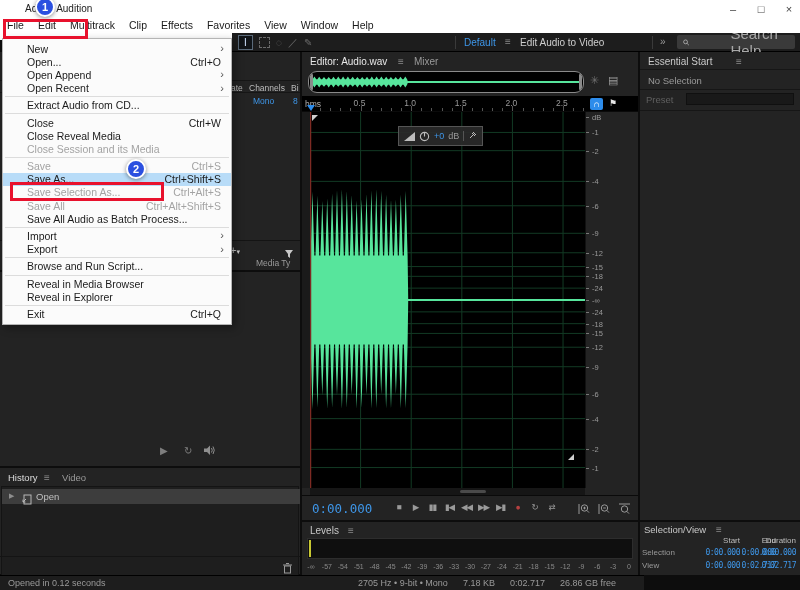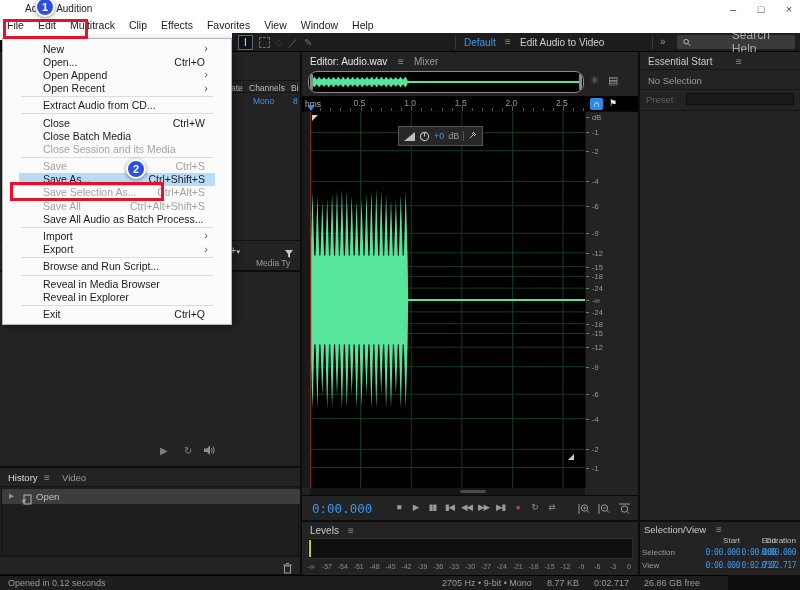--- a/index.html
+++ b/index.html
@@ -26,21 +26,21 @@
   .tool-marquee{width:11px;height:11px;border:1px dashed #6a6a6a;}
   .tool-ghost{color:#6a6a6a;font-size:10px;}
   .ws-divider{position:absolute;left:223px;top:3px;width:1px;height:13px;background:#3a3a3a;}
   .ws-sel{position:absolute;left:232px;top:4px;font-size:10px;color:#3e96e8;}
   .ws-menu{position:absolute;left:273px;top:3px;font-size:10px;color:#808080;}
   .ws-other{position:absolute;left:288px;top:4px;font-size:10px;color:#cfcfcf;}
   .ovf-divider{position:absolute;left:420px;top:3px;width:1px;height:13px;background:#3a3a3a;}
   .overflow{position:absolute;left:428px;top:3px;font-size:10px;color:#9a9a9a;}
   .searchbox{position:absolute;left:445px;top:2px;width:118px;height:14px;background:#3a3a3a;border-radius:2px;
              display:flex;align-items:center;gap:5px;padding:0 6px;}
-  .searchbox .ph{font-size:12px;color:#a8a8a8;margin-left:36px;}
+  .searchbox .ph{font-size:15px;color:#a8a8a8;margin-left:36px;}
 
   
   .panel{position:absolute;background:#232323;}
   .phead{font-size:10px;color:#c8c8c8;}
   .burger{color:#8a8a8a;font-size:10px;}
 
   
   #files-panel{left:0;top:52px;width:300px;height:218px;}
   .files-cols{position:absolute;left:0;top:28px;width:300px;height:13px;border-top:1px solid #161616;
               border-bottom:1px solid #161616;font-size:8.5px;color:#bdbdbd;}
@@ -54,21 +54,21 @@
 
   #media-panel{left:0;top:272px;width:300px;height:194px;}
   .media-foot{position:absolute;left:0;bottom:4px;width:300px;height:18px;}
   .media-foot .ic{position:absolute;top:1px;color:#7e7e7e;font-size:10px;}
 
   #history-panel{left:0;top:468px;width:300px;height:106px;}
   .hist-tabs{position:absolute;left:0;top:0;width:300px;height:18px;}
   .hist-tabs .t1{position:absolute;left:8px;top:4px;color:#dcdcdc;font-size:9.5px;}
   .hist-tabs .t1b{position:absolute;left:44px;top:4px;}
   .hist-tabs .t2{position:absolute;left:62px;top:4px;color:#9a9a9a;font-size:9.5px;}
-  .hist-list{position:absolute;left:1px;top:18px;width:298px;height:70px;background:#1e1e1e;border:1px solid #141414;}
+  .hist-list{position:absolute;left:1px;top:18px;width:298px;height:90px;background:#1e1e1e;border:1px solid #141414;}
   .hist-row{position:absolute;left:0;top:2px;width:298px;height:15px;background:#3d3d3d;}
   .hist-row .arrow{position:absolute;left:7px;top:3px;color:#8e8e8e;font-size:7px;}
   .hist-row .doc{position:absolute;left:20px;top:2px;}
   .hist-row .lbl{position:absolute;left:34px;top:2px;color:#c0c0c0;font-size:9.5px;}
   .hist-foot{position:absolute;left:0;bottom:0;width:300px;height:18px;border-top:1px solid #141414;}
   .hist-foot .undo{position:absolute;left:7px;top:20px;color:#9a9a9a;font-size:9px;}
   .hist-foot .trash{position:absolute;right:8px;top:3px;}
 
   
   #editor-panel{left:302px;top:52px;width:336px;height:468px;}
@@ -131,27 +131,27 @@
   .es-div3{position:absolute;left:0;top:58px;width:160px;height:1px;background:#161616;}
 
   #sv-panel{left:640px;top:522px;width:160px;height:53px;font-family:"Liberation Sans",sans-serif;padding-left:26px;}
   .sv-head{position:absolute;left:4px;top:2px;font-size:9.5px;color:#c8c8c8;}
   .sv-burger{position:absolute;left:76px;top:2px;}
   .sv-col{position:absolute;top:14px;font-size:8px;color:#bdbdbd;text-align:right;width:44px;}
   .sv-lab{position:absolute;left:2px;font-size:8px;color:#9a9a9a;}
   .sv-val{position:absolute;font-size:8px;color:#3e96e8;text-align:right;width:44px;font-family:"DejaVu Sans Mono",monospace;letter-spacing:-0.5px;}
 
   
-  .statusbar{position:absolute;left:0;top:575px;width:728px;height:15px;background:#1d1d1d;border-top:1px solid #000;text-decoration:underline;}
+  .statusbar{position:absolute;left:0;top:575px;width:644px;height:15px;background:#1d1d1d;border-top:1px solid #000;text-decoration:underline;}
   .sb-left{position:absolute;left:8px;top:2px;font-size:9px;color:#9a9a9a;}
   .sb-right{position:absolute;right:28px;top:2px;display:flex;gap:15px;font-size:9px;color:#9a9a9a;}
 
   
   #file-menu{position:absolute;left:2px;top:38px;width:230px;background:#fbfbfb;border:1px solid #b5b5b5;
-             box-shadow:3px 3px 8px rgba(0,0,0,.35);z-index:60;padding:3px 16px;}
+             box-shadow:3px 3px 8px rgba(0,0,0,.35);z-index:60;padding:3px 0;}
   .mrow{height:13.2px;display:flex;align-items:center;font-size:10.5px;color:#1b1b1b;padding:0 10px 0 24px;position:relative;}
   .mrow.hl{background:#b8dcf8;}
   .mrow.dis{color:#a3a3a3;}
   .mrow .ms{margin-left:auto;}
   .mrow .sub{position:absolute;right:7px;top:0;font-size:11px;color:#555;}
   .msep{height:1px;background:#dcdcdc;margin:1.5px 2px;}
 
   
   .redbox{position:absolute;border:3px solid #e8112d;z-index:75;}
   #redbox1{left:3px;top:19px;width:85px;height:20px;}
@@ -525,21 +525,21 @@
     <span class="sv-lab" style="top:39px">View</span>
     <span class="sv-val" style="left:56px;top:39px">0:00.000</span>
     <span class="sv-val" style="left:92px;top:39px">0:02.717</span>
     <span class="sv-val" style="left:112px;top:39px">0:02.717</span>
   </div>
 
   <div class="statusbar">
     <span class="sb-left">Opened in 0.12 seconds</span>
     <div class="sb-right">
       <span>2705 Hz • 9-bit • Mono</span>
-      <span>8.77 KB</span>
+      <span>7.18 KB</span>
       <span>0:02.717</span>
       <span>26.86 GB free</span>
     </div>
   </div>
 
   <div id="file-menu">
       <div class="mrow">
         <span class="ml">New</span>
         <span class="sub">›</span>
       </div>
@@ -558,21 +558,21 @@
       <div class="msep"></div>
       <div class="mrow">
         <span class="ml">Extract Audio from CD...</span>
       </div>
       <div class="msep"></div>
       <div class="mrow">
         <span class="ml">Close</span>
         <span class="ms">Ctrl+W</span>
       </div>
       <div class="mrow">
-        <span class="ml">Close Batch Media</span>
+        <span class="ml">Close Reveal Media</span>
       </div>
       <div class="mrow dis">
         <span class="ml">Close Session and its Media</span>
       </div>
       <div class="msep"></div>
       <div class="mrow dis">
         <span class="ml">Save</span>
         <span class="ms">Ctrl+S</span>
       </div>
       <div class="mrow hl">

